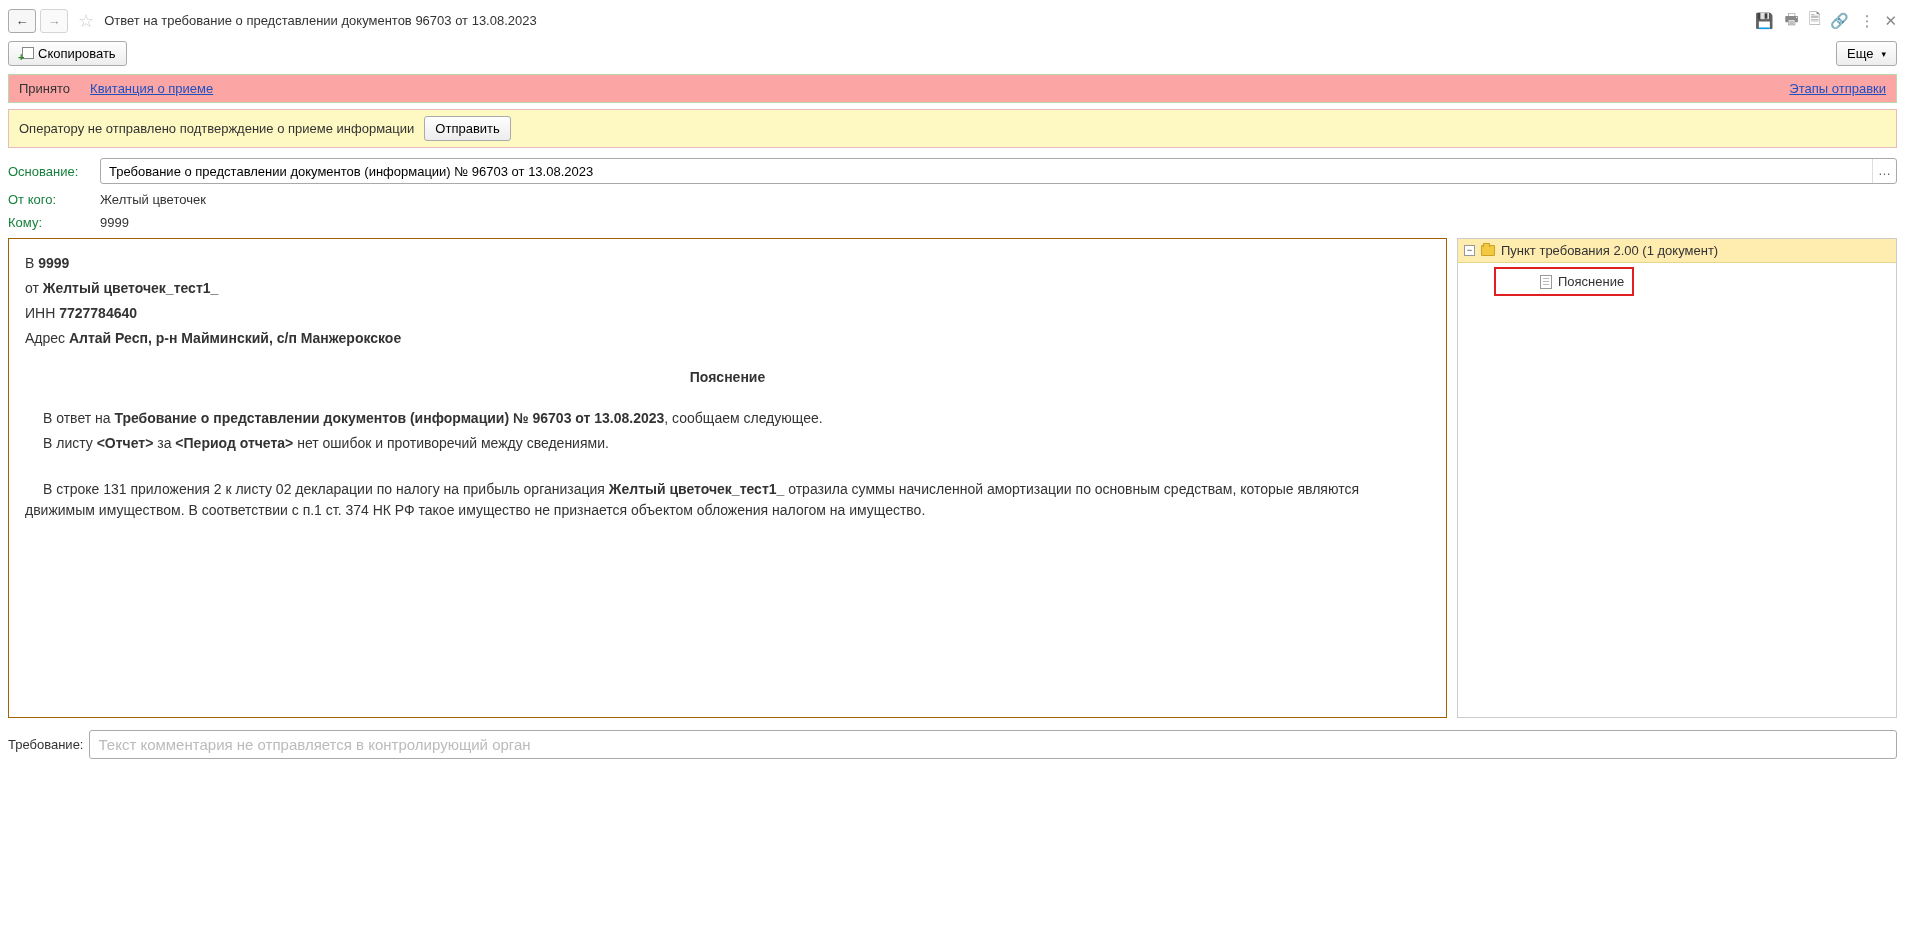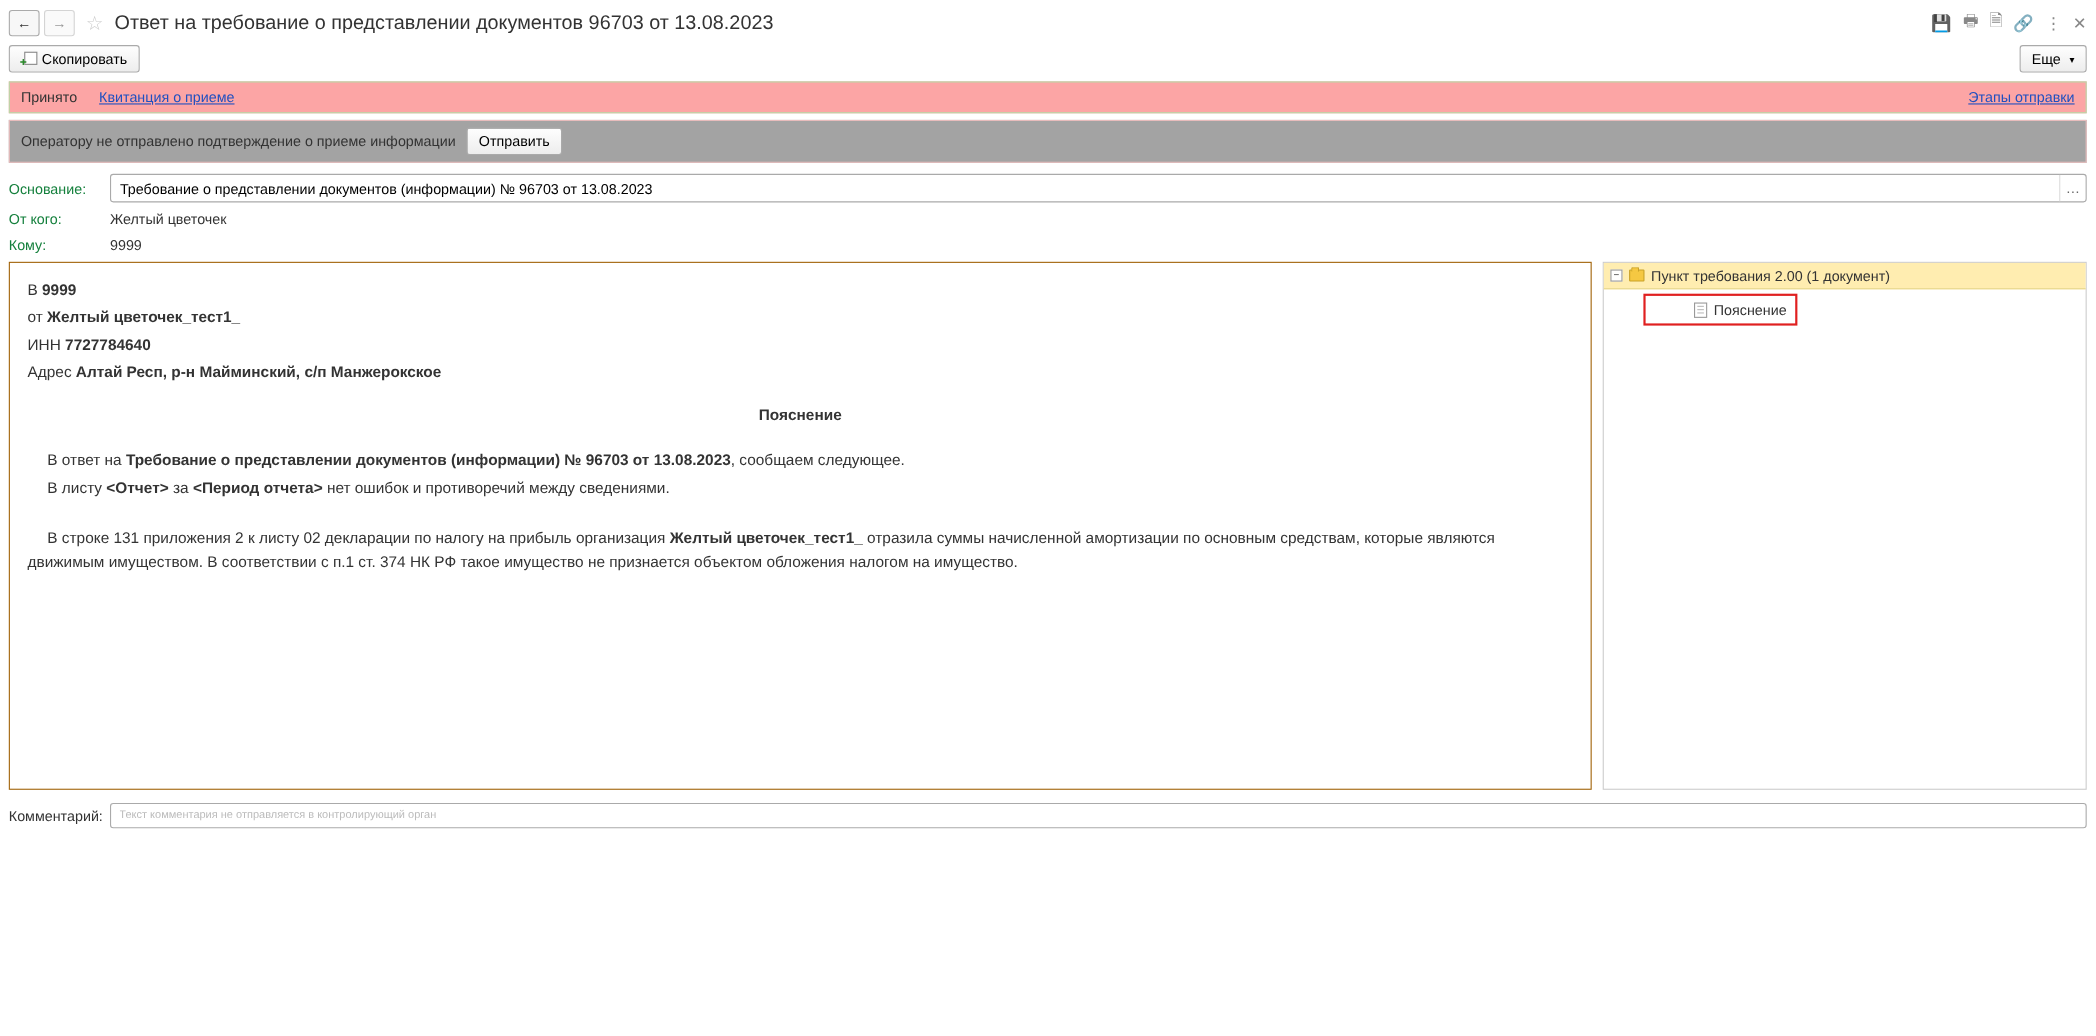--- a/index.html
+++ b/index.html
@@ -1,54 +1,54 @@
 <!DOCTYPE html>
 <html><head>
 <meta charset="utf-8">
 <style>
 *{box-sizing:border-box;margin:0;padding:0;}
 body{font-family:Arial,sans-serif;font-size:13px;color:#333;background:#fff;padding:8px;}
 .toolbar{display:flex;align-items:center;gap:4px;margin-bottom:8px;}
 .nav-btn{width:28px;height:24px;border:1px solid #aaa;border-radius:3px;background:#f7f7f7;display:flex;align-items:center;justify-content:center;cursor:pointer;}
 .nav-btn.disabled{opacity:0.5;}
 .star-icon{color:#ccc;font-size:18px;margin:0 6px;cursor:pointer;}
-.page-title{font-size:18px;font-weight:normal;color:#333;flex:1;}
+.page-title{font-size:13px;font-weight:normal;color:#333;flex:1;}
 .title-icons{display:flex;gap:10px;align-items:center;color:#888;}
 .title-icons span{cursor:pointer;font-size:15px;}
 .row2{display:flex;justify-content:space-between;margin-bottom:8px;}
 .btn{border:1px solid #aaa;border-radius:3px;background:linear-gradient(#fefefe,#ededed);padding:4px 10px;cursor:pointer;display:inline-flex;align-items:center;gap:5px;font-size:13px;}
 .copy-icon{display:inline-block;width:14px;height:14px;position:relative;}
 .copy-icon::before{content:"";position:absolute;width:10px;height:10px;border:1px solid #888;background:#fff;top:0;left:3px;}
 .copy-icon::after{content:"+";position:absolute;color:#2a8a2a;font-weight:bold;font-size:11px;bottom:-2px;left:-1px;}
 .status-bar{background:#fca5a5;border:1px solid #b8d9a8;padding:6px 10px;display:flex;align-items:center;margin-bottom:6px;}
 .status-bar .status{color:#333;margin-right:20px;}
 .status-bar a{color:#2050c0;text-decoration:underline;cursor:pointer;}
 .status-bar .right{margin-left:auto;text-align:right;}
-.warn-bar{background:#a3a3a3;border:1px solid #e8bcbc;padding:6px 10px;display:flex;align-items:center;gap:10px;margin-bottom:10px;}
+.warn-bar{background:#fef9c3;border:1px solid #e8bcbc;padding:6px 10px;display:flex;align-items:center;gap:10px;margin-bottom:10px;}
 .form-row{display:flex;align-items:center;margin-bottom:8px;gap:10px;}
 .form-label{width:82px;color:#15803d;}
 .input-wrap{flex:1;display:flex;border:1px solid #aaa;border-radius:3px;height:26px;align-items:center;background:#fff;}
 .input-wrap input{flex:1;border:none;padding:0 8px;font-size:13px;background:transparent;outline:none;}
 .input-wrap .dots{width:24px;text-align:center;border-left:1px solid #ddd;cursor:pointer;color:#666;height:100%;line-height:24px;}
 .main-split{display:flex;gap:10px;margin-top:6px;height:480px;}
 .doc-pane{flex:1;border:1px solid #a16207;padding:14px 16px;overflow:auto;font-size:14px;line-height:1.5;}
 .doc-pane b{font-weight:bold;}
 .doc-title{text-align:center;font-weight:bold;margin:18px 0 20px;}
 .doc-pane p{margin-bottom:4px;}
 .indent{text-indent:18px;}
 .tree-pane{width:440px;border:1px solid #ccc;}
 .tree-header{background:#ffedb0;border-bottom:1px solid #e6d68c;padding:4px 6px;display:flex;align-items:center;gap:6px;}
 .tree-header .minus{border:1px solid #999;width:11px;height:11px;font-size:9px;line-height:9px;text-align:center;background:#fff;}
 .folder-icon{width:14px;height:11px;background:#f5c842;border:1px solid #c9a227;border-radius:1px;position:relative;}
 .folder-icon::before{content:"";position:absolute;top:-3px;left:1px;width:5px;height:3px;background:#f5c842;border:1px solid #c9a227;border-bottom:none;border-radius:1px 1px 0 0;}
 .tree-item{padding:5px 6px 5px 44px;display:flex;align-items:center;gap:6px;border:2px solid #e02020;margin:4px 6px 4px 36px;width:140px;}
 .doc-icon{width:12px;height:14px;border:1px solid #999;background:#fff;position:relative;}
 .doc-icon::before{content:"";position:absolute;top:2px;left:2px;right:2px;height:1px;background:#bbb;box-shadow:0 3px 0 #bbb,0 6px 0 #bbb;}
 .comment-row{display:flex;align-items:center;gap:6px;margin-top:12px;}
-.comment-row input{flex:1;border:1px solid #aaa;border-radius:3px;padding:5px 8px;font-size:10px;}
+.comment-row input{flex:1;border:1px solid #aaa;border-radius:3px;padding:5px 8px;font-size:15px;}
 .comment-row input::placeholder{color:#bbb;}
 .dropdown-arrow{font-size:9px;margin-left:3px;}
 </style>
 </head>
 <body>
 
 <div class="toolbar">
   <div class="nav-btn">
       <span>←</span>
     </div>
@@ -127,15 +127,15 @@
       <span>Пункт требования 2.00 (1 документ)</span>
     </div>
     <div class="tree-item">
       <div class="doc-icon"></div>
       <span>Пояснение</span>
     </div>
   </div>
 </div>
 
 <div class="comment-row">
-  <span>Комментарий:</span>
+  <span>Требование:</span>
   <input type="text" placeholder="Текст комментария не отправляется в контролирующий орган" style="">
 </div>
 
 </body></html>

